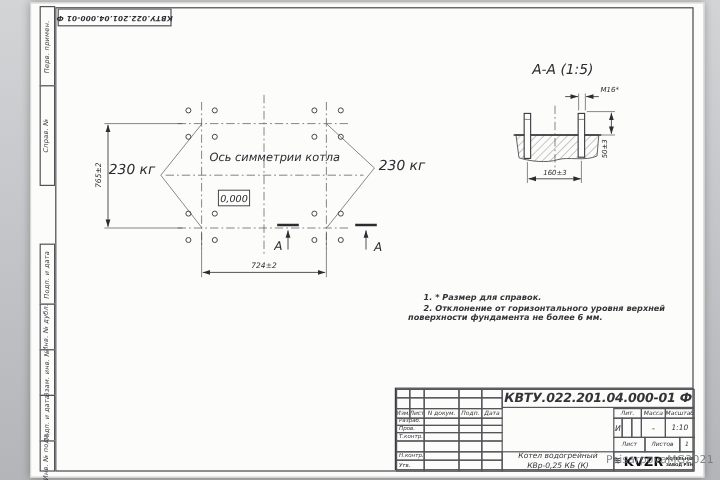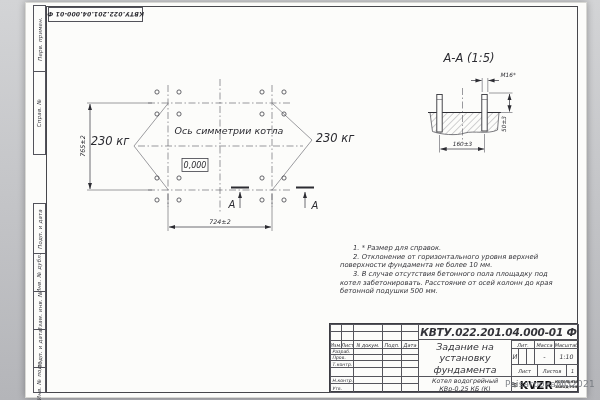--- a/index.html
+++ b/index.html
@@ -42,21 +42,21 @@
   svg.art text{fill:#2b2b31;font-family:"DejaVu Sans",sans-serif;font-style:italic;}
   svg.art .ln{stroke:#3f3f46;stroke-width:.75;fill:none;}
   svg.art .thin{stroke:#4a4a52;stroke-width:.55;fill:none;}
   svg.art .thick{stroke:#2c2c32;stroke-width:2;fill:none;}
   svg.art .dash{stroke:#56565e;stroke-width:.6;fill:none;stroke-dasharray:7 2.5 1.5 2.5;}
   svg.art .bolt{fill:#fdfdfb;stroke:#35353b;stroke-width:.9;}
   svg.art .dot{fill:#fdfdfb;stroke:#3f3f46;stroke-width:.8;}
   
   .notes{
     position:absolute;left:340px;top:244px;width:230px;
-    font-size:6.8px;font-style:italic;color:#333339;line-height:1.27;
+    font-size:6.8px;font-style:italic;color:#333339;line-height:1.27;font-weight:bold;
   }
   .notes p{margin:0;text-indent:13px;}
   
   .tb{position:absolute;left:329px;top:323px;width:249px;height:69px;
       border:1.2px solid #3c3c42;box-sizing:border-box;background:#fcfcfa;}
   .tb .c{position:absolute;border:0.6px solid #55555c;box-sizing:border-box;
       display:flex;align-items:center;justify-content:center;overflow:hidden;
       font-style:italic;color:#333339;}
   .tb .lbl{font-size:5px;}
   .tb .lbl2{font-size:4.6px;justify-content:flex-start;padding-left:1.5px;}
@@ -184,22 +184,21 @@
     <line class="ln" x1="509.5" y1="94" x2="509.5" y2="111.5" marker-start="url(#ar)" marker-end="url(#ar)"></line>
     <text font-size="5.8" text-anchor="middle" transform="rotate(-90 505.5 124)" x="505.5" y="124">50±3</text>
 
     <path class="thin" d="M439.5,135 V152.5 M484.5,134 V152.5"></path>
     <line class="ln" x1="440.5" y1="149" x2="484" y2="149" marker-start="url(#ar)" marker-end="url(#ar)"></line>
     <text font-size="5.8" text-anchor="middle" x="462.5" y="146">160±3</text>
   </svg>
 
   <div class="notes">
     <p>1. * Размер для справок.</p>
-    <p>2. Отклонение от горизонтального уровня верхней поверхности фундамента не более 10 мм.</p>
-    <p>3. В случае отсутствия бетонного пола площадку под котел забетонировать. Расстояние от осей колонн до края бетонной подушки 500 мм.</p>
+    <p>2. Отклонение от горизонтального уровня верхней поверхности фундамента не более 6 мм.</p>
   </div>
 
   <div class="tb">
 
     <div class="c" style="left:0;top:0;width:12px;height:8px;"></div>
     <div class="c" style="left:11px;top:0;width:13px;height:8px;"></div>
     <div class="c" style="left:23px;top:0;width:30px;height:8px;"></div>
     <div class="c" style="left:52px;top:0;width:20px;height:8px;"></div>
     <div class="c" style="left:71px;top:0;width:18px;height:8px;"></div>
     <div class="c" style="left:0;top:7px;width:12px;height:10px;"></div>
@@ -233,25 +232,20 @@
     <div class="c lbl2" style="left:0;top:52px;width:24px;height:8px;">Н.контр.</div>
     <div class="c" style="left:23px;top:52px;width:30px;height:8px;"></div>
     <div class="c" style="left:52px;top:52px;width:20px;height:8px;"></div>
     <div class="c" style="left:71px;top:52px;width:18px;height:8px;"></div>
     <div class="c lbl2" style="left:0;top:59px;width:24px;height:10px;">Утв.</div>
     <div class="c" style="left:23px;top:59px;width:30px;height:10px;"></div>
     <div class="c" style="left:52px;top:59px;width:20px;height:10px;"></div>
     <div class="c" style="left:71px;top:59px;width:18px;height:10px;"></div>
 
     <div class="c des" style="left:88px;top:0;width:161px;height:16px;">КВТУ.022.201.04.000-01 Ф</div>
-    <div class="c docname" style="left:88px;top:15px;width:94px;height:38px;">
-      <span>Задание на</span>
-      <span>установку</span>
-      <span>фундамента</span>
-    </div>
     <div class="c lbl" style="left:181px;top:16px;width:24px;height:9px;">Лит.</div>
     <div class="c lbl" style="left:204px;top:16px;width:21px;height:9px;">Масса</div>
     <div class="c lbl" style="left:224px;top:16px;width:25px;height:9px;">Масштаб</div>
     <div class="c" style="left:181px;top:24px;width:8px;height:17px;font-size:6.5px;">И</div>
     <div class="c" style="left:188px;top:24px;width:9px;height:17px;"></div>
     <div class="c" style="left:196px;top:24px;width:9px;height:17px;"></div>
     <div class="c" style="left:204px;top:24px;width:21px;height:17px;font-size:6.5px;">-</div>
     <div class="c" style="left:224px;top:24px;width:25px;height:17px;font-size:6.2px;">1:10</div>
     <div class="c lbl" style="left:181px;top:40px;width:27px;height:13px;">Лист</div>
     <div class="c lbl" style="left:207px;top:40px;width:30px;height:13px;">Листов</div>

